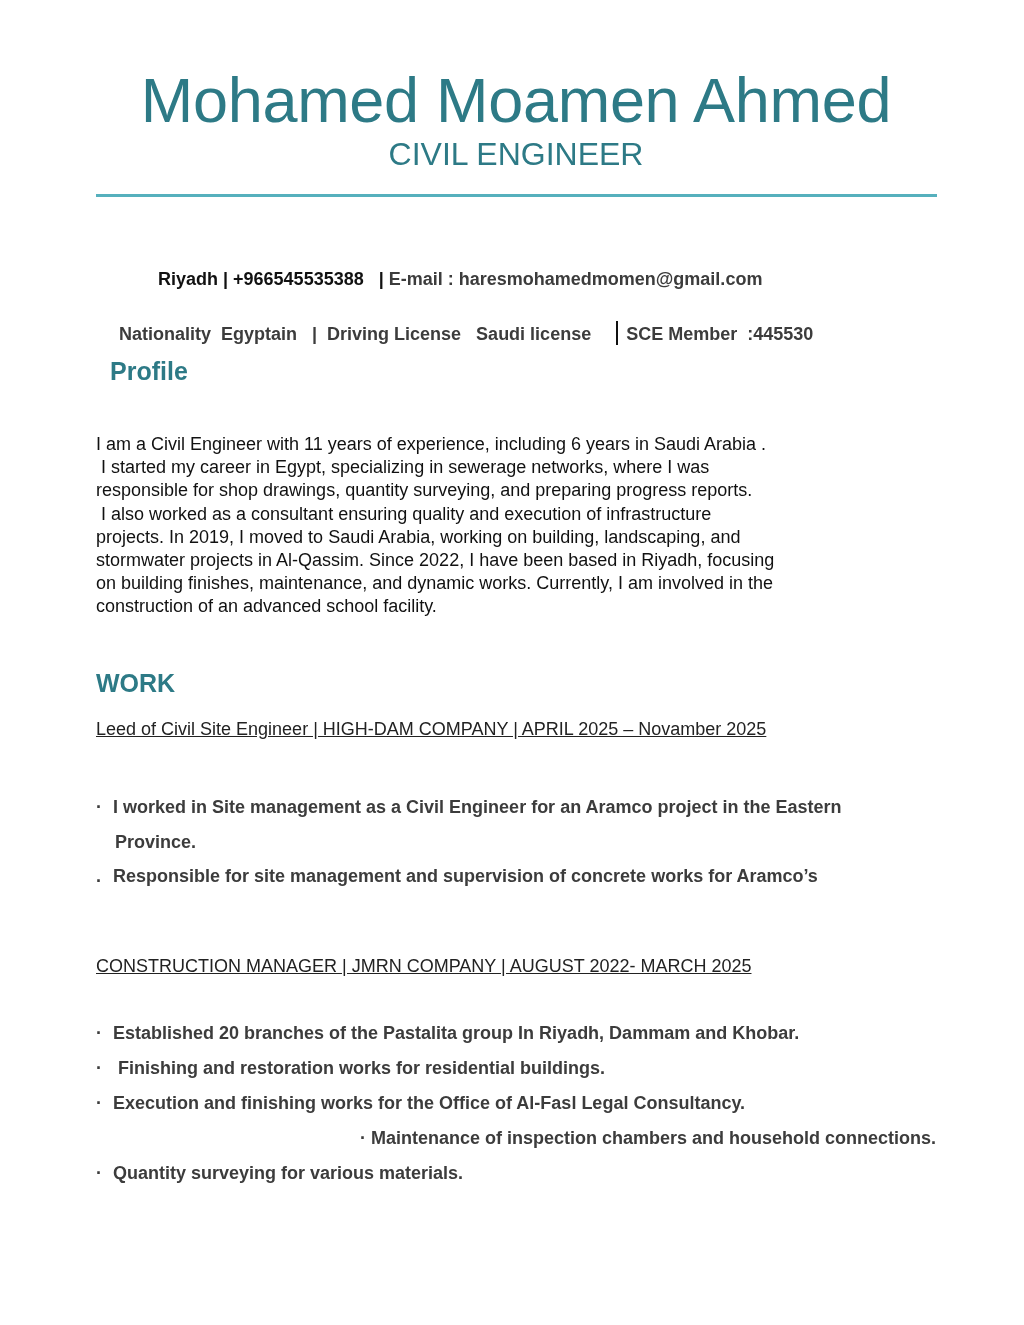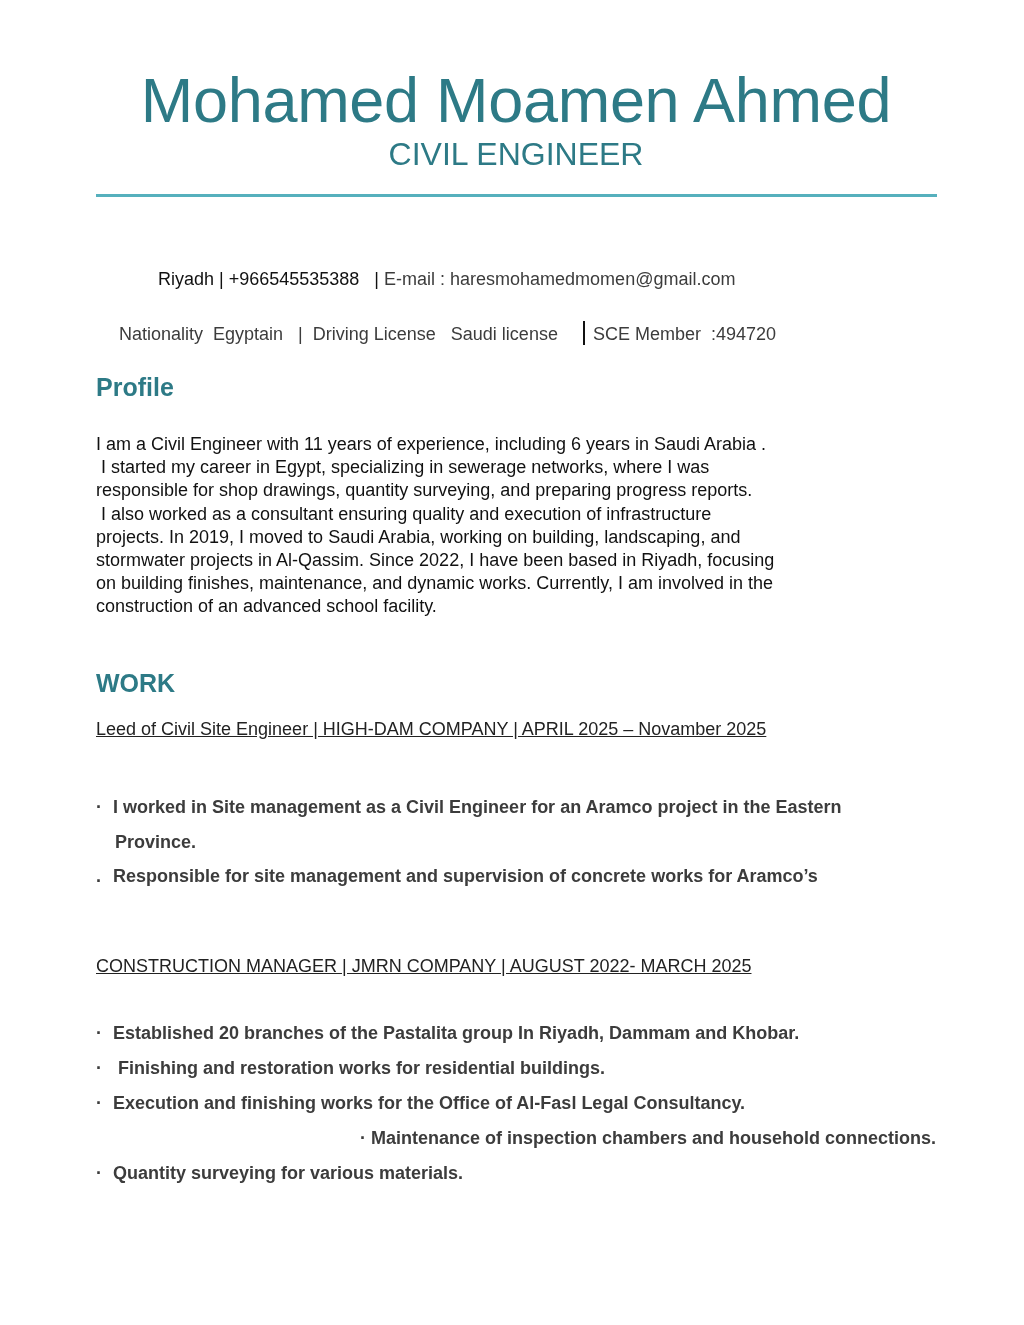--- a/index.html
+++ b/index.html
@@ -3,29 +3,29 @@
 <meta charset="utf-8">
 <style>
   html, body { margin: 0; padding: 0; background: #ffffff; }
   body { width: 1024px; height: 1325px; position: relative; overflow: hidden; font-family: "Liberation Sans", sans-serif; }
   .page { position: absolute; left: 0; top: 0; width: 913px; height: 1325px; }
 
   .name { position: absolute; left: 0; width: 1032px; top: 64px; text-align: center; font-size: 63px; color: #2d7a86; font-weight: normal; letter-spacing: -0.3px; line-height: 72px; }
   .title { position: absolute; left: 0; width: 1032px; top: 135px; text-align: center; font-size: 32px; color: #2d7a86; line-height: 38px; }
   .rule { position: absolute; left: 96px; width: 841px; top: 194px; height: 3px; background: #56b0bd; }
 
-  .contact { position: absolute; font-size: 18px; font-weight: normal; line-height: 22px; white-space: pre; }
+  .contact { position: absolute; font-size: 18px; font-weight: bold; line-height: 22px; white-space: pre; }
   .contact.c1 { left: 158px; top: 268px; }
   .contact.c2 { left: 119px; top: 321px; color: #3c3c3c; }
   .dark { color: #111111; }
   .grey { color: #3c3c3c; }
   .bar-sep { display: inline-block; width: 2px; height: 24px; background: #111; vertical-align: -5px; margin: 0 8px 0 10px; }
 
   .section-title { position: absolute; left: 96px; font-size: 25px; font-weight: bold; color: #2d7a86; line-height: 30px; }
-  .profile-title { top: 372px; }
+  .profile-title { top: 356px; margin-left: 14px; }
   .work-title { top: 668px; }
 
   .profile-text { position: absolute; left: 96px; top: 433px; width: 830px; font-size: 18px; font-weight: normal; color: #111; line-height: 23.2px; }
   .profile-text div { white-space: pre; }
 
   .job-header { position: absolute; left: 96px; font-size: 18px; font-weight: normal; color: #222; text-decoration: underline; line-height: 22px; white-space: pre; }
   .job1 { top: 718px; }
   .job2 { top: 955px; }
 
   .bullet { position: absolute; left: 96px; font-size: 18px; font-weight: bold; color: #3c3c3c; line-height: 34.5px; white-space: pre; width: 840px; }
@@ -37,21 +37,21 @@
 <body>
 
 <div class="page">
 
   <div class="name">Mohamed Moamen Ahmed</div>
   <div class="title">CIVIL ENGINEER</div>
   <div class="rule"></div>
 
   <div class="contact c1"><span class="dark">Riyadh | +966545535388   | </span><span class="grey">E-mail : </span><span class="grey">haresmohamedmomen@gmail.com</span></div>
 
-  <div class="contact c2"><span>Nationality  Egyptain   |  Driving License   Saudi license   </span><span class="bar-sep"></span><span>SCE Member  </span><span>:</span><span>494720</span></div>
+  <div class="contact c2"><span>Nationality  Egyptain   |  Driving License   Saudi license   </span><span class="bar-sep"></span><span>SCE Member  </span><span>:</span><span>445530</span></div>
 
   <div class="section-title profile-title">Profile</div>
 
   <div class="profile-text">
     <div>I am a Civil Engineer with 11 years of experience, including 6 years in Saudi Arabia .</div>
     <div> I started my career in Egypt, specializing in sewerage networks, where I was</div>
     <div>responsible for shop drawings, quantity surveying, and preparing progress reports.</div>
     <div> I also worked as a consultant ensuring quality and execution of infrastructure</div>
     <div>projects. In 2019, I moved to Saudi Arabia, working on building, landscaping, and</div>
     <div>stormwater projects in Al-Qassim. Since 2022, I have been based in Riyadh, focusing</div>

